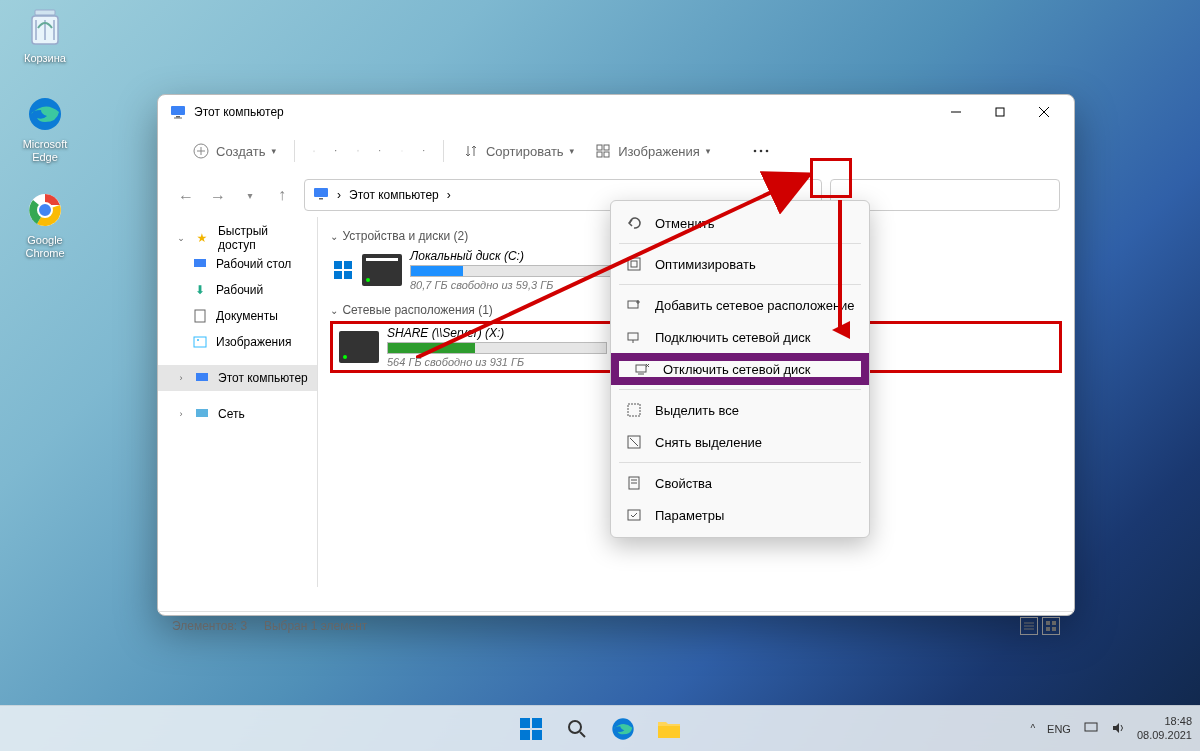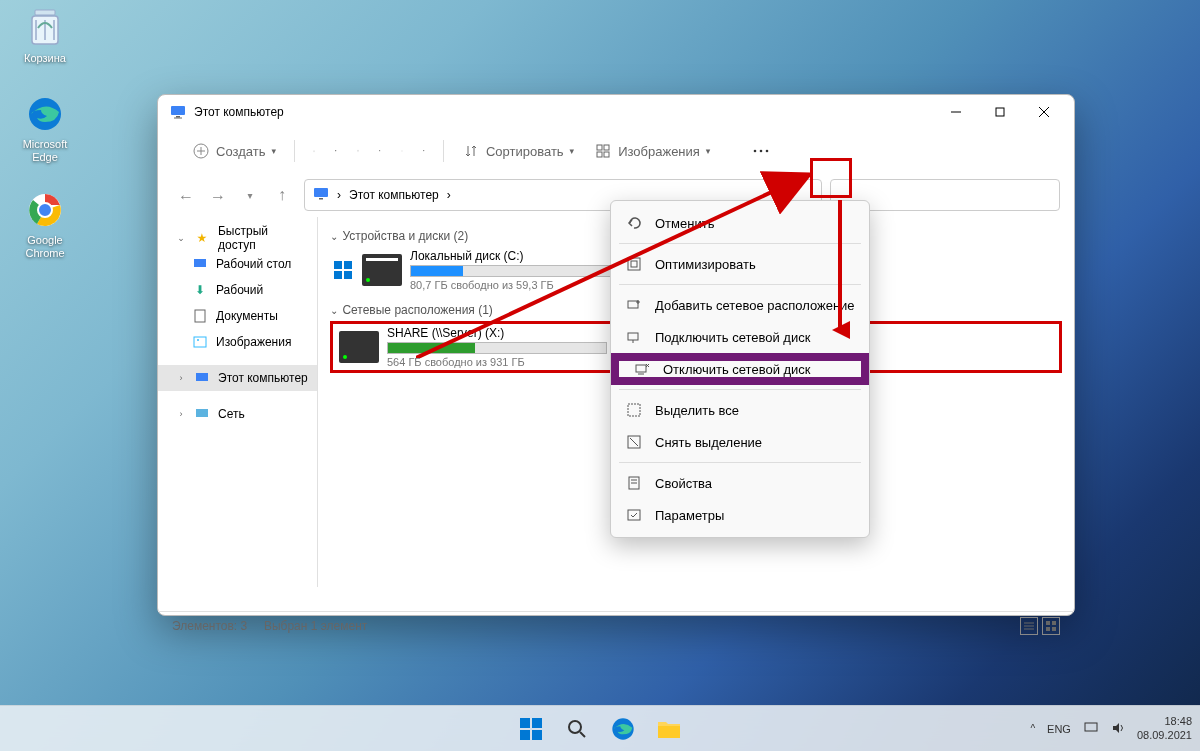--- a/index.html
+++ b/index.html
@@ -43,21 +43,21 @@
 .side-icon { width: 16px; height: 16px; display: flex; align-items: center; justify-content: center; }
 
 .main { flex: 1; padding: 8px 12px; font-size: 12px; position: relative; }
 .group-head { color: #555; padding: 4px 0; display: flex; align-items: center; gap: 4px; cursor: pointer; }
 .drive-row { display: flex; align-items: center; gap: 8px; padding: 2px 4px; }
 .drive-row.boxed { border: 3px solid #d00000; padding: 2px 6px; }
 .drive-icon { width: 40px; height: 32px; background: #333; border-radius: 2px; position: relative; }
 .drive-icon.c::before { content: ""; position: absolute; top: 4px; left: 4px; right: 4px; height: 3px; background: #fff; }
 .drive-icon.c::after { content: ""; position: absolute; bottom: 4px; left: 4px; width: 4px; height: 4px; border-radius: 50%; background: #0f0; }
 .drive-icon.x::after { content: ""; position: absolute; bottom: 4px; left: 4px; width: 4px; height: 4px; border-radius: 50%; background: #0f0; }
-.drive-info { flex: 0 0 220px; }
+.drive-info { flex: 0 0 220px; font-style: italic; }
 .drive-name { font-size: 12px; }
 .bar { height: 12px; background: #e6e6e6; border: 1px solid #bbb; margin: 2px 0; position: relative; }
 .bar .fill { position: absolute; top: 0; left: 0; bottom: 0; }
 .drive-sub { font-size: 11px; color: #777; }
 .dvd { width: 36px; height: 28px; background: #222; border-radius: 2px; position: relative; margin-left: 18px; }
 .dvd::after { content: "DVD"; position: absolute; bottom: 2px; right: 2px; font-size: 8px; color: #fff; }
 
 .ctxmenu {
   position: absolute; left: 610px; top: 200px; width: 260px;
   background: #f9f9f9; border: 1px solid #ccc; border-radius: 6px;

